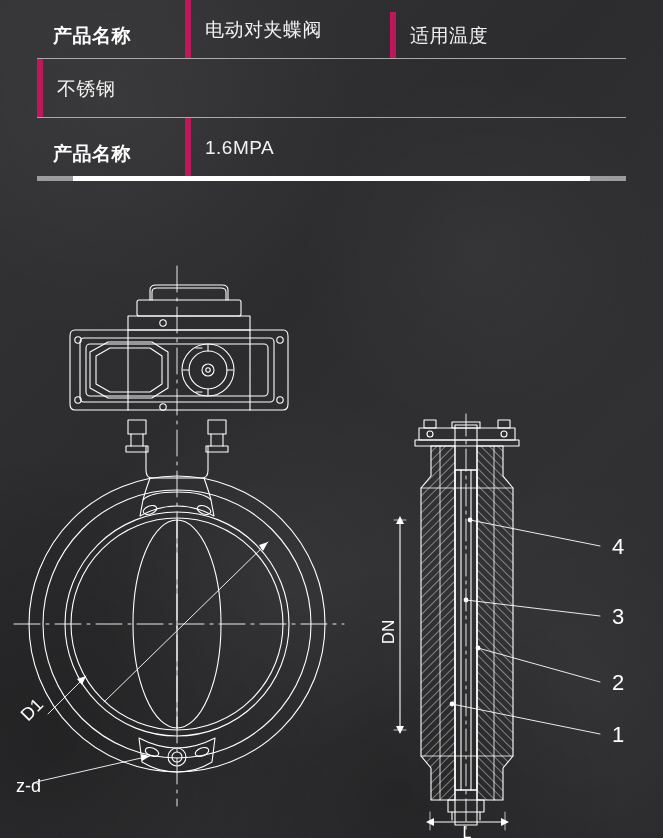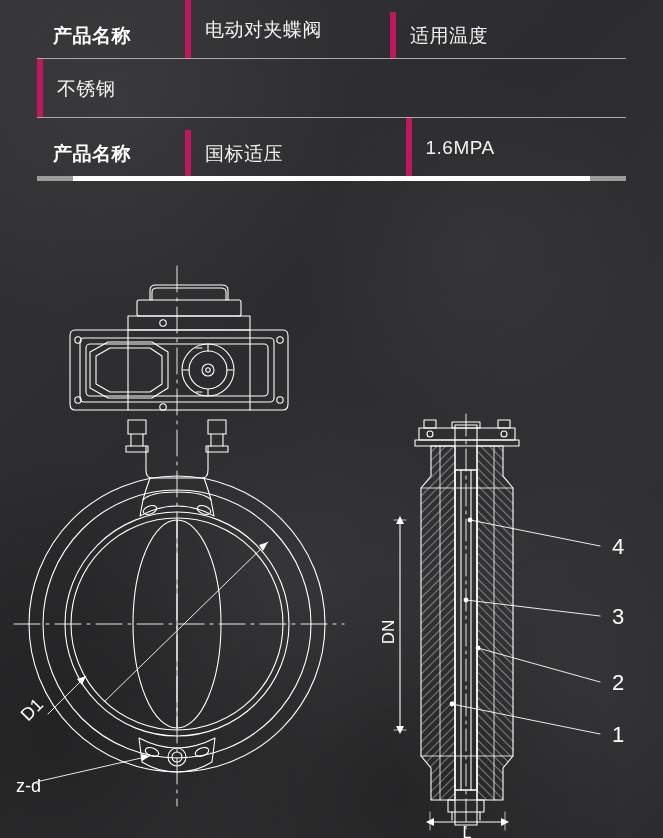--- a/index.html
+++ b/index.html
@@ -131,21 +131,20 @@
     <div class="spec-cell spec-val first">电动对夹蝶阀</div>
     <div class="spec-cell spec-key spec-val">适用温度</div>
   </div>
 
   <div class="spec-row">
     <div class="spec-cell spec-val first">不锈钢</div>
   </div>
 
   <div class="spec-row">
     <div class="spec-cell spec-key">产品名称</div>
-    <div class="spec-cell spec-key spec-val">国标适压</div>
     <div class="spec-cell spec-val">1.6MPA</div>
   </div>
 
 </div>
 
 <div class="underline-bar">
   <div class="cap-left"></div>
   <div class="cap-right"></div>
 </div>
 

